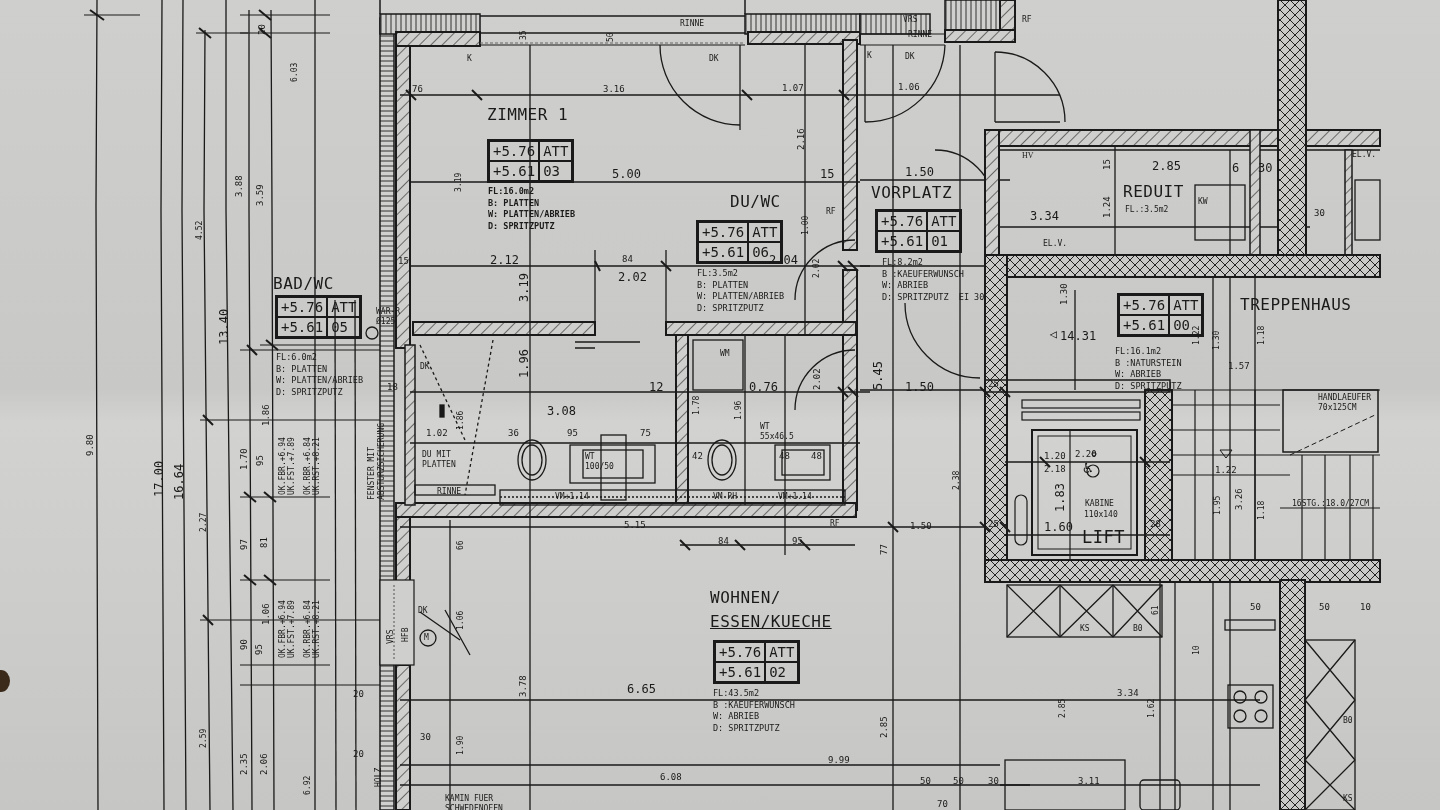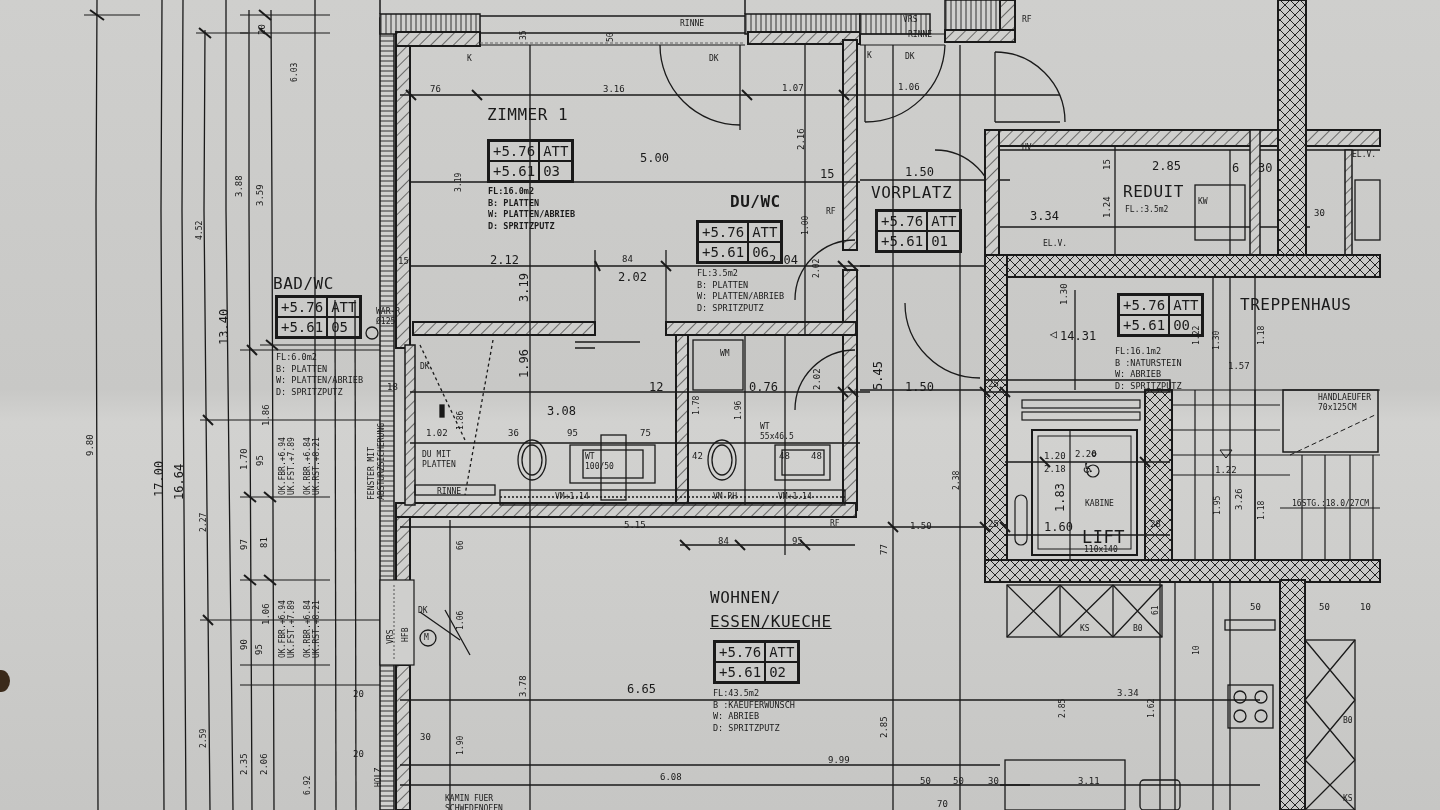--- a/index.html
+++ b/index.html
@@ -282,39 +282,43 @@
   <span>+5.76</span>
   <span>ATT</span>
   <span>+5.61</span>
   <span>03</span>
 </div>
 <div class="spec" style="left:488px;top:186px;font-weight:bold;"><span>FL:16.0m2</span>
 <span>B: PLATTEN</span>
 <span>W: PLATTEN/ABRIEB</span>
 <span>D: SPRITZPUTZ</span></div>
 
-<div class="lbl room" style="left:730px;top:194px;font-weight:bold;">DU/WC</div>
+<div class="lbl room" style="left:730px;top:194px;">DU/WC</div>
 <div class="stamp" style="left:696px;top:220px;">
   <span>+5.76</span>
   <span>ATT</span>
   <span>+5.61</span>
   <span>06</span>
 </div>
 <div class="spec" style="left:697px;top:268px;"><span>FL:3.5m2</span>
 <span>B: PLATTEN</span>
 <span>W: PLATTEN/ABRIEB</span>
 <span>D: SPRITZPUTZ</span></div>
 
 <div class="lbl room" style="left:871px;top:185px;">VORPLATZ</div>
 <div class="stamp" style="left:875px;top:209px;">
   <span>+5.76</span>
   <span>ATT</span>
   <span>+5.61</span>
   <span>01</span>
 </div>
+<div class="spec" style="left:882px;top:257px;"><span>FL:8.2m2</span>
+<span>B :KAEUFERWUNSCH</span>
+<span>W: ABRIEB</span>
+<span>D: SPRITZPUTZ  EI 30</span></div>
 
 <div class="lbl room" style="left:1240px;top:297px;">TREPPENHAUS</div>
 <div class="stamp" style="left:1117px;top:293px;">
   <span>+5.76</span>
   <span>ATT</span>
   <span>+5.61</span>
   <span>00</span>
 </div>
 <div class="spec" style="left:1115px;top:346px;"><span>FL:16.1m2</span>
 <span>B :NATURSTEIN</span>
@@ -344,21 +348,21 @@
 <div class="spec" style="left:713px;top:688px;"><span>FL:43.5m2</span>
 <span>B :KAEUFERWUNSCH</span>
 <span>W: ABRIEB</span>
 <span>D: SPRITZPUTZ</span></div>
 
 <div class="lbl room" style="left:1123px;top:184px;">REDUIT</div>
 <div class="lbl tiny" style="left:1125px;top:206px;">FL.:3.5m2</div>
 
 <div class="lbl room" style="left:1082px;top:529px;font-size:17px;">LIFT</div>
 <div class="lbl tiny" style="left:1085px;top:500px;">KABINE</div>
-<div class="lbl tiny" style="left:1084px;top:511px;margin-top:35px;">110x140</div>
+<div class="lbl tiny" style="left:1084px;top:511px;">110x140</div>
 <div class="lbl dims" style="left:1044px;top:452px;">1.20</div>
 <div class="lbl dims" style="left:1044px;top:465px;">2.18</div>
 <div class="lbl dim vert" style="left:1054px;top:512px;">1.83</div>
 <div class="lbl dim" style="left:1044px;top:521px;">1.60</div>
 <div class="lbl" style="left:1083px;top:460px;font-size:16px;">♿</div>
 
 <div class="lbl tiny" style="left:680px;top:20px;">RINNE</div>
 <div class="lbl tiny" style="left:908px;top:31px;">RINNE</div>
 <div class="lbl tiny" style="left:437px;top:488px;">RINNE</div>
 <div class="lbl tiny" style="left:709px;top:55px;">DK</div>
@@ -367,21 +371,21 @@
 <div class="lbl tiny" style="left:418px;top:607px;">DK</div>
 <div class="lbl tiny" style="left:467px;top:55px;">K</div>
 <div class="lbl tiny" style="left:867px;top:52px;">K</div>
 <div class="lbl tiny" style="left:903px;top:16px;">VRS</div>
 <div class="lbl tiny" style="left:1022px;top:16px;">RF</div>
 <div class="lbl tiny" style="left:830px;top:520px;">RF</div>
 <div class="lbl tiny" style="left:826px;top:208px;">RF</div>
 <div class="lbl tiny" style="left:1198px;top:198px;">KW</div>
 <div class="lbl tiny" style="left:1352px;top:151px;">EL.V.</div>
 <div class="lbl tiny" style="left:1043px;top:240px;">EL.V.</div>
-<div class="lbl tiny" style="left:1022px;top:144px;">HV</div>
+<div class="lbl tiny" style="left:1022px;top:152px;font-family:Liberation Serif, serif;">HV</div>
 <div class="lbl tiny" style="left:422px;top:450px;white-space:pre;line-height:10px;">DU MIT
 PLATTEN</div>
 <div class="lbl tiny" style="left:352px;top:307px;white-space:pre;line-height:10px;margin-left:24px;">WAR-R
 Ø125</div>
 <div class="lbl tiny" style="left:585px;top:452px;white-space:pre;line-height:10px;">WT
 100/50</div>
 <div class="lbl tiny" style="left:760px;top:422px;white-space:pre;line-height:10px;">WT
 55x46.5</div>
 <div class="lbl tiny" style="left:720px;top:350px;">WM</div>
 <div class="lbl tiny" style="left:555px;top:493px;">VM+1.14</div>
@@ -398,25 +402,25 @@
 ABSTURZSICHERUNG</div>
 <div class="lbl tiny" style="left:445px;top:794px;white-space:pre;line-height:10px;">KAMIN FUER
 SCHWEDENOFEN</div>
 <div class="lbl tiny vert" style="left:387px;top:644px;">VRS</div>
 <div class="lbl tiny vert" style="left:402px;top:642px;">HFB</div>
 <div class="lbl tiny vert" style="left:375px;top:787px;">HOLZ</div>
 <div class="lbl tiny" style="left:424px;top:634px;">M</div>
 <div class="lbl dim" style="left:1060px;top:330px;">14.31</div>
 <div class="lbl" style="left:1050px;top:328px;font-size:12px;">◁</div>
 
-<div class="lbl dims" style="left:430px;top:85px;">76</div>
+<div class="lbl dims" style="left:412px;top:85px;">76</div>
 <div class="lbl dims" style="left:603px;top:85px;">3.16</div>
 <div class="lbl dims" style="left:782px;top:84px;">1.07</div>
 <div class="lbl dims" style="left:898px;top:83px;">1.06</div>
-<div class="lbl dim" style="left:612px;top:152px;margin-left:28px;">5.00</div>
+<div class="lbl dim" style="left:612px;top:168px;">5.00</div>
 <div class="lbl dim" style="left:820px;top:168px;">15</div>
 <div class="lbl dim" style="left:905px;top:166px;">1.50</div>
 <div class="lbl dim" style="left:490px;top:254px;">2.12</div>
 <div class="lbl dims" style="left:622px;top:255px;">84</div>
 <div class="lbl dim" style="left:618px;top:271px;">2.02</div>
 <div class="lbl dim" style="left:769px;top:254px;">2.04</div>
 <div class="lbl dim" style="left:547px;top:381px;margin-top:24px;">3.08</div>
 <div class="lbl dim" style="left:649px;top:381px;">12</div>
 <div class="lbl dim" style="left:749px;top:381px;">0.76</div>
 <div class="lbl dims" style="left:426px;top:429px;">1.02</div>

